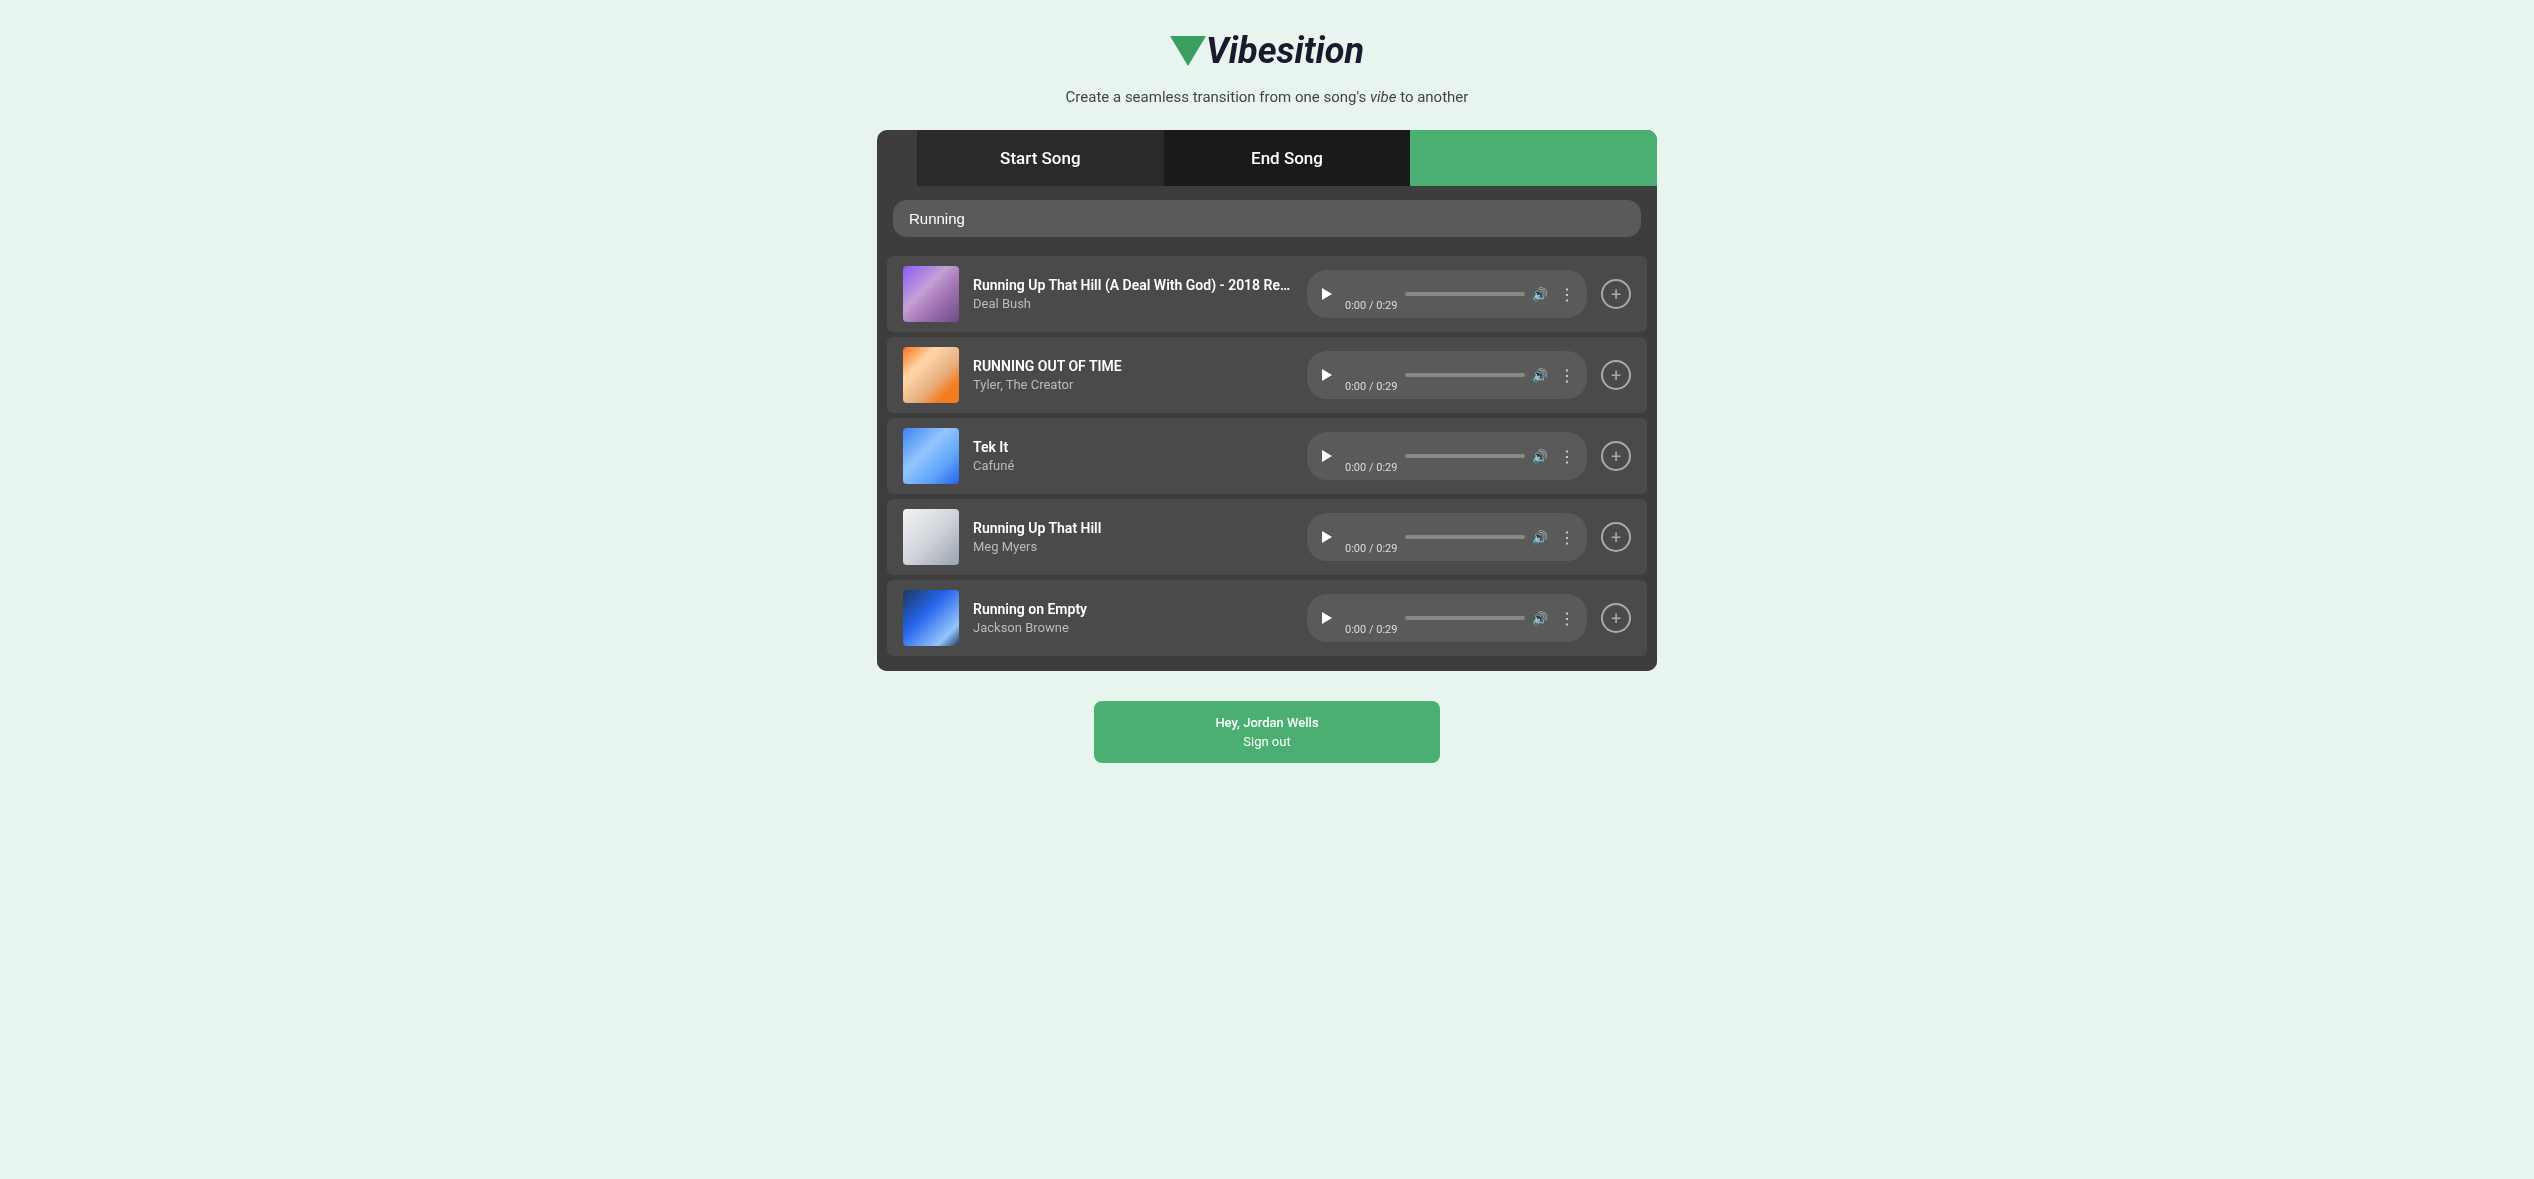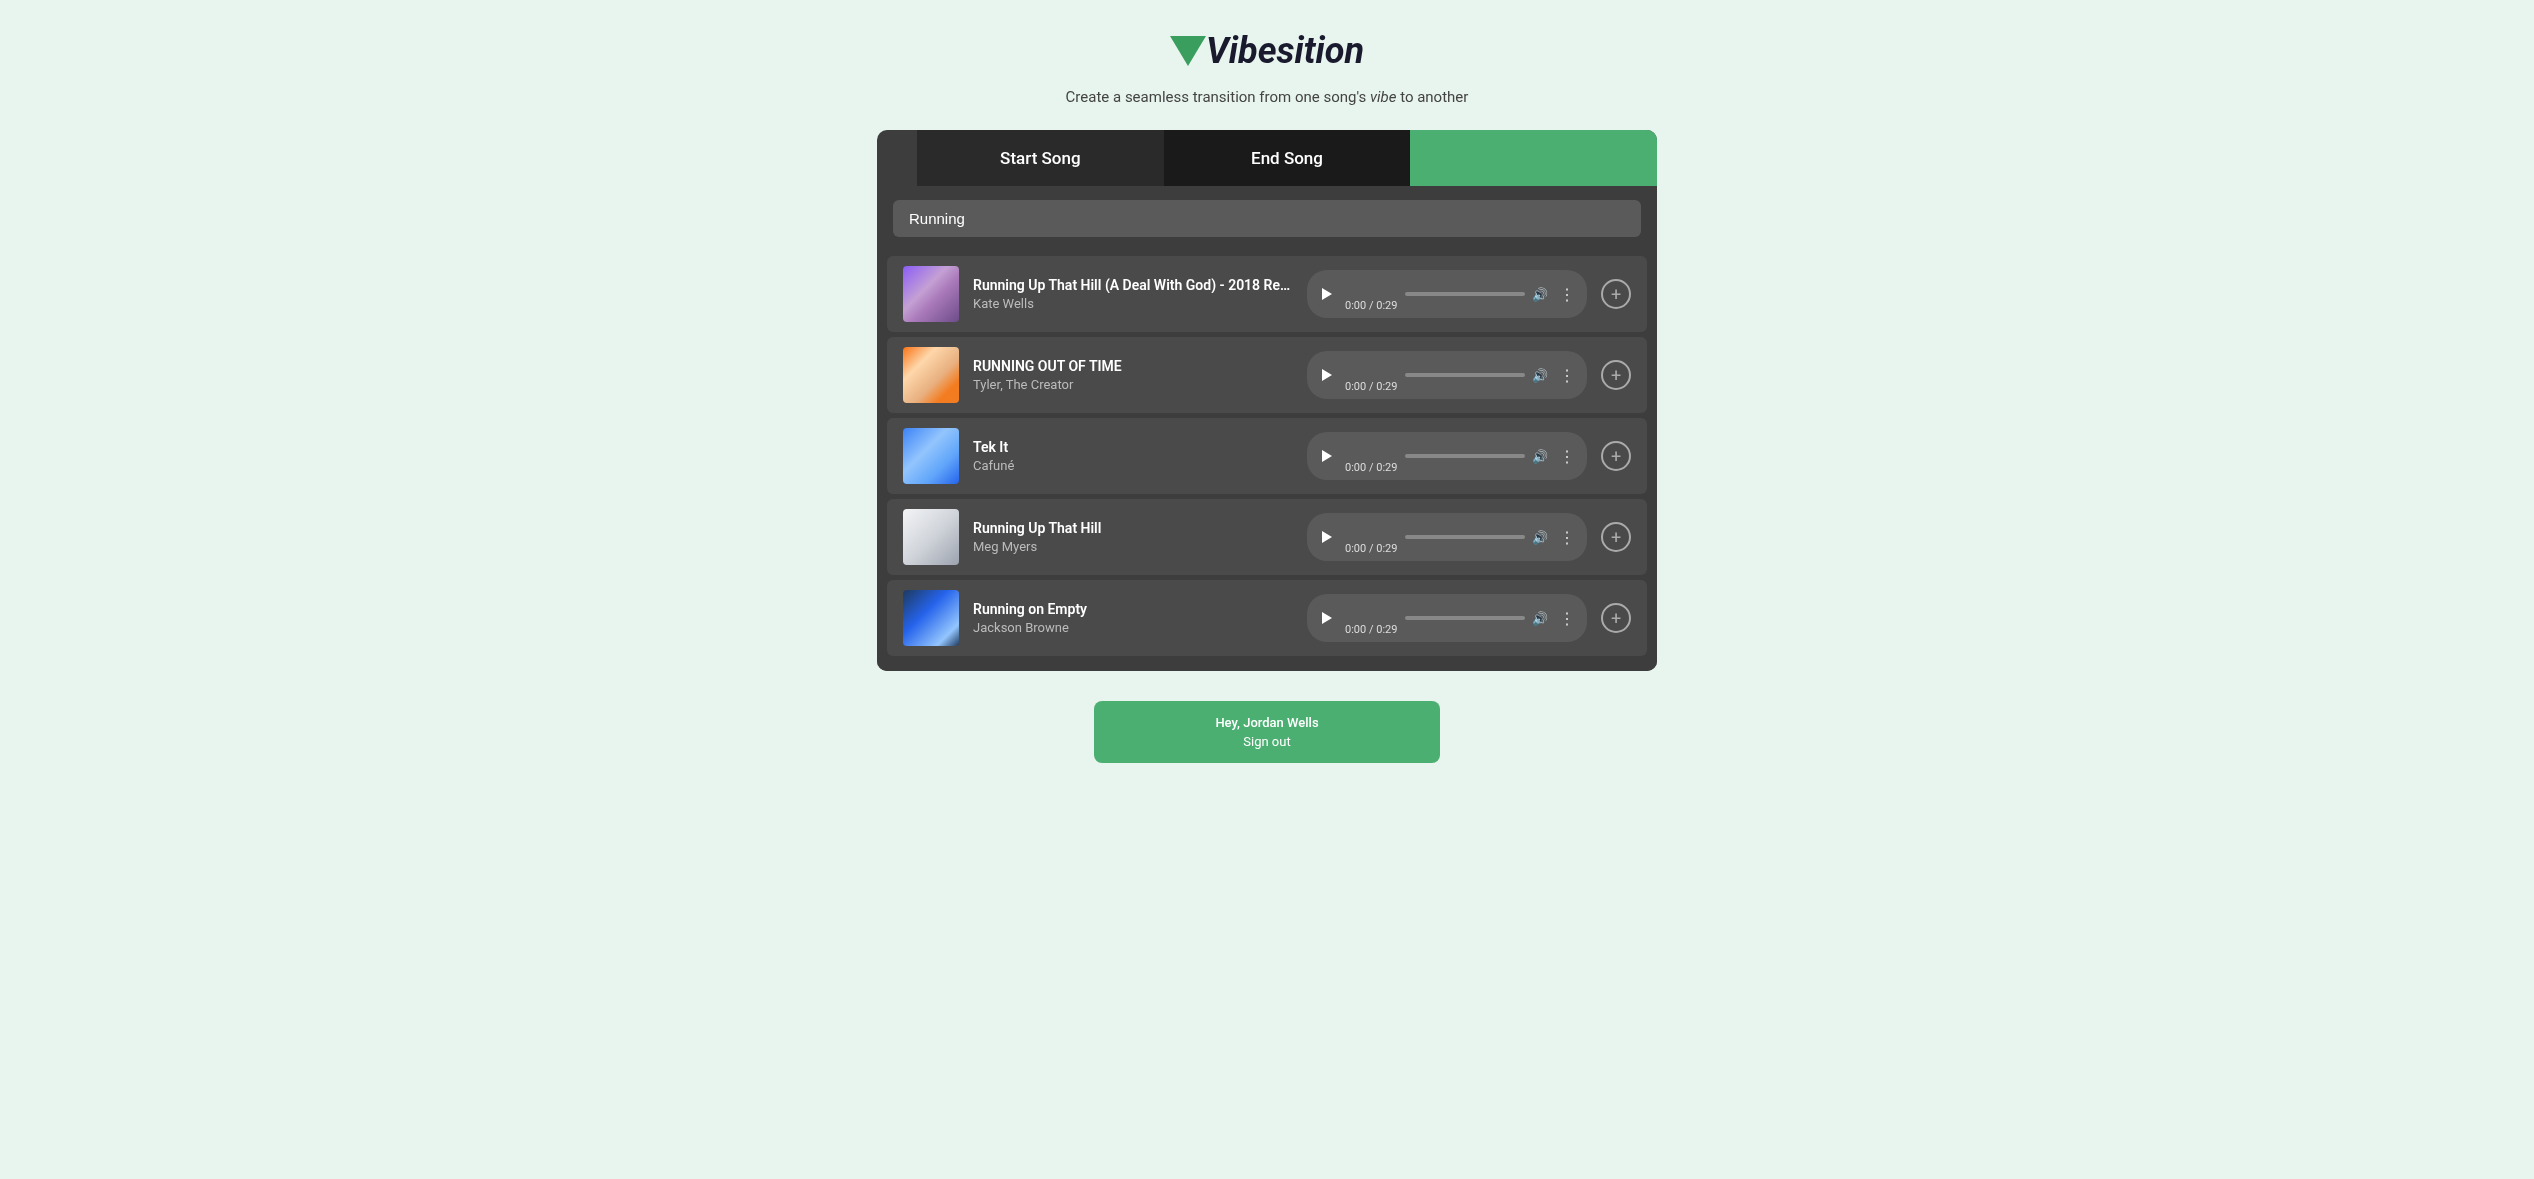--- a/index.html
+++ b/index.html
@@ -86,21 +86,21 @@
 
     .search-container {
       padding: 14px 16px 10px;
       background: #3d3d3d;
     }
 
     .search-input {
       width: 100%;
       background: #5a5a5a;
       border: none;
-      border-radius: 6px;
+      border-radius: 14px;
       padding: 10px 16px;
       font-size: 15px;
       color: #fff;
       outline: none;
     }
 
     .search-input::placeholder {
       color: #aaa;
     }
 
@@ -281,21 +281,21 @@
 
   <div class="search-container">
     <input class="search-input" type="text" value="Running" placeholder="Search for a song..." style="">
   </div>
 
   <div class="song-list" id="song-list-container">
   <div class="song-item">
       <div class="album-art album-art-1"></div>
       <div class="song-info">
         <div class="song-title">Running Up That Hill (A Deal With God) - 2018 Remaster</div>
-        <div class="song-artist">Kate Wells</div>
+        <div class="song-artist">Deal Bush</div>
       </div>
       <div class="audio-player">
         <div class="play-btn">
           <div class="play-triangle"></div>
         </div>
         <span class="time-display">0:00 / 0:29</span>
         <div class="progress-bar">
           <div class="progress-fill"></div>
         </div>
         <span class="volume-icon">🔊</span>

